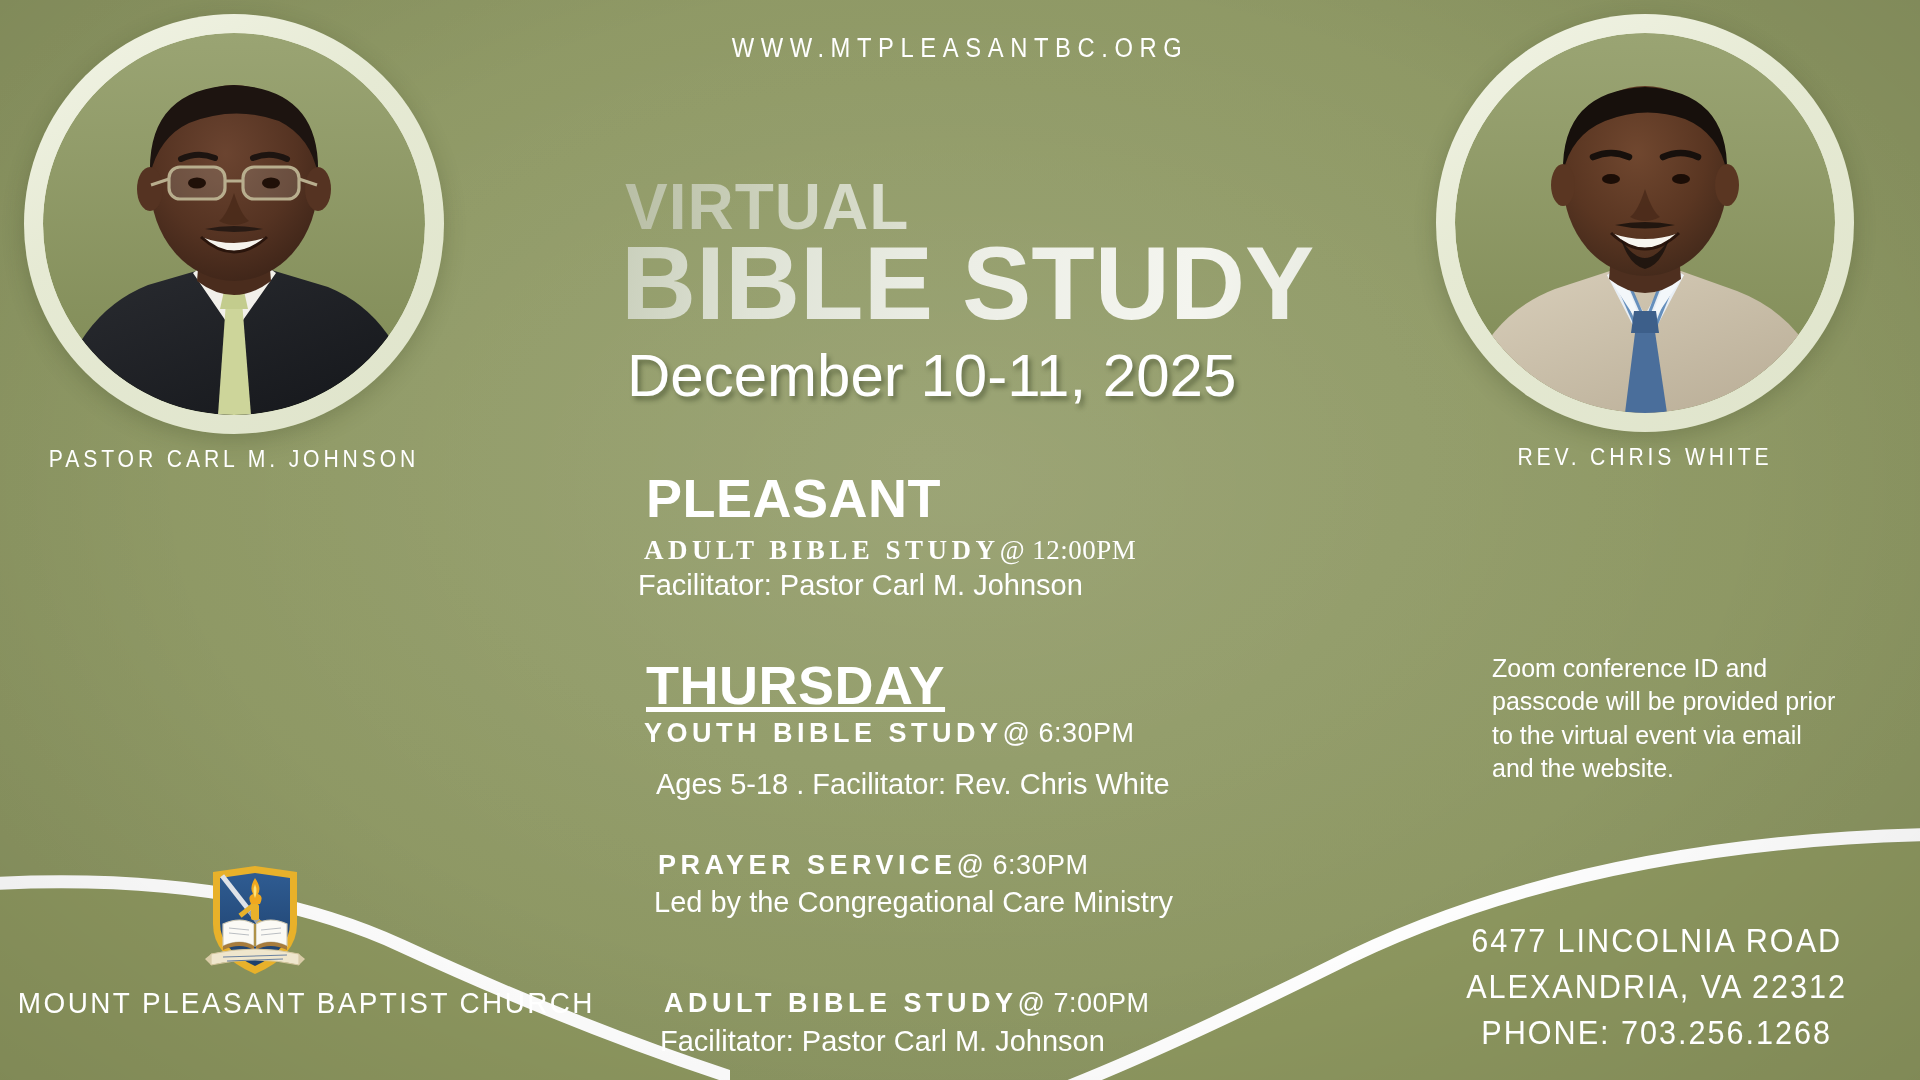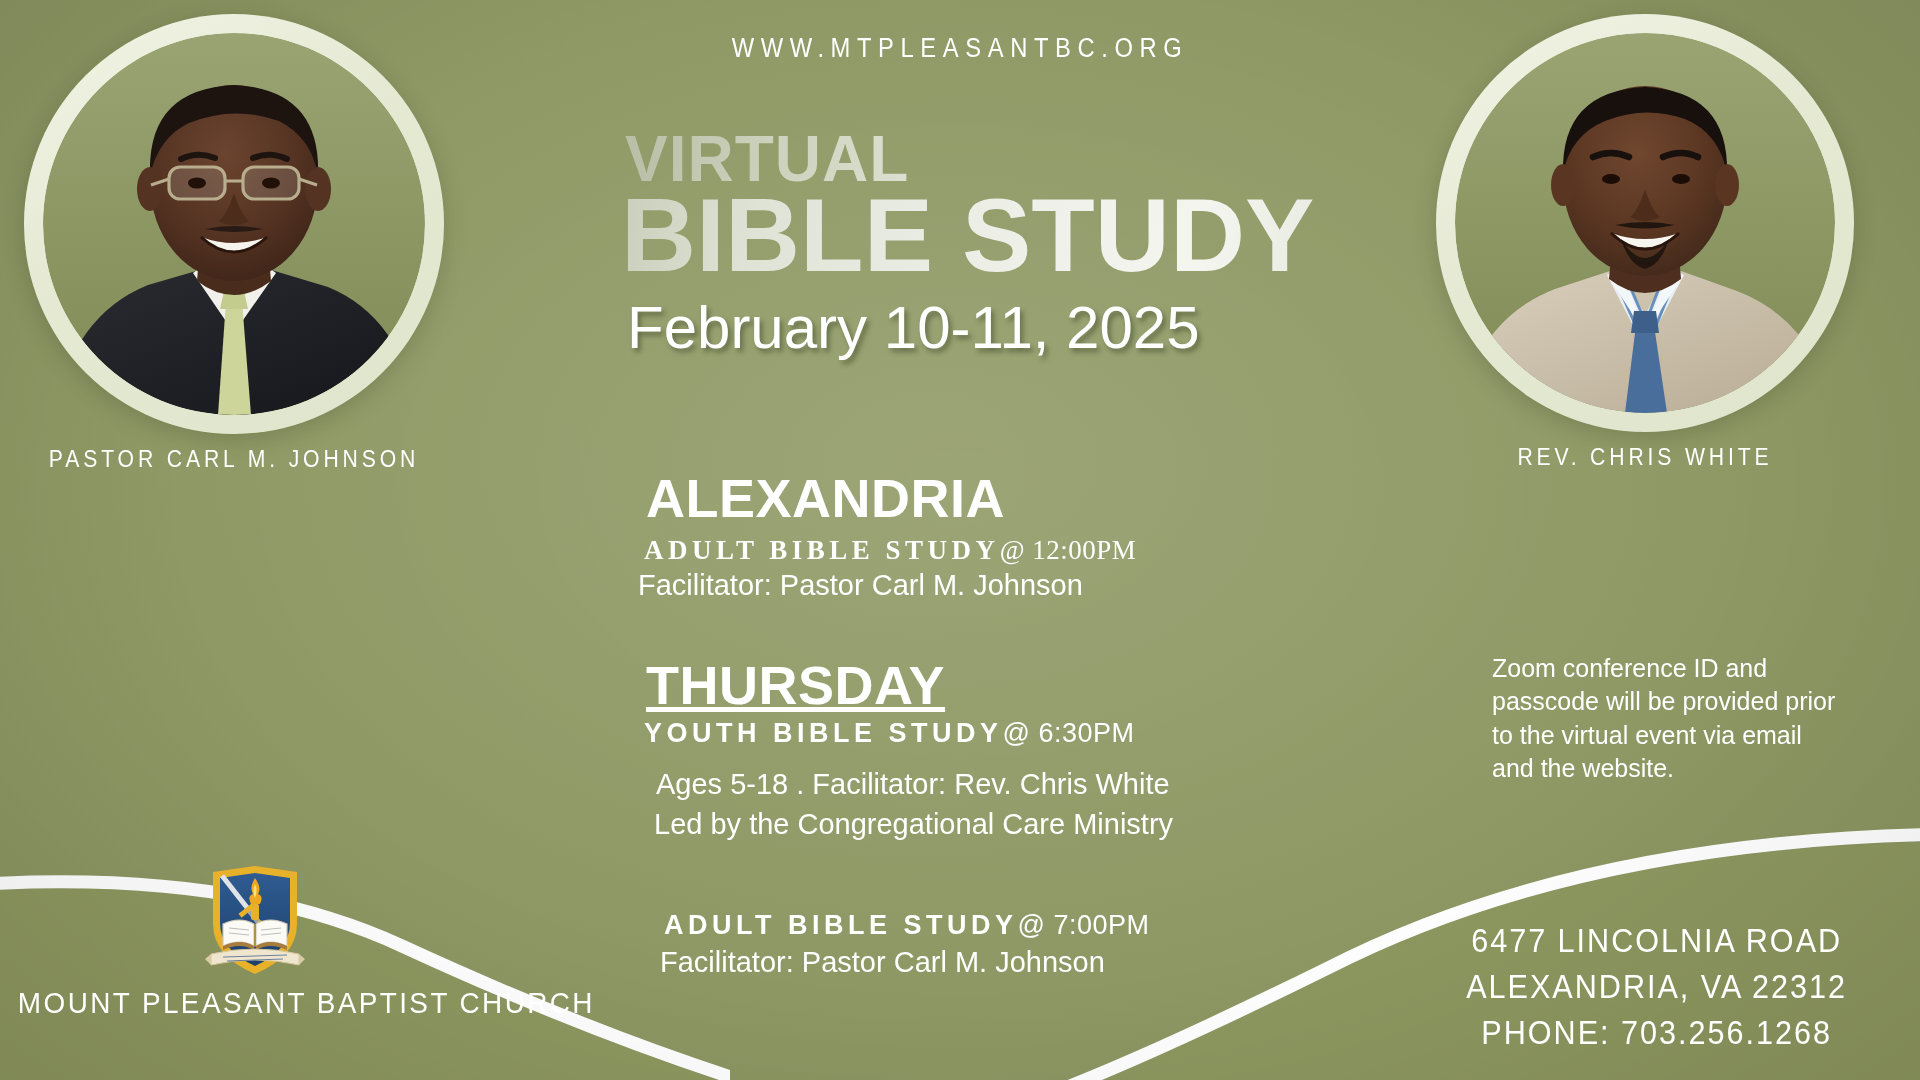--- a/index.html
+++ b/index.html
@@ -29,20 +29,21 @@
   }
 
   
   #headline{position:absolute;left:625px;top:130px;width:760px;}
   #virtual{
     font-size:64px;font-weight:700;letter-spacing:1px;line-height:0.92;
     background:linear-gradient(90deg,#b9bfa6 0%, #cfd4c0 22%, #e8ebe0 52%, #ffffff 80%);
     -webkit-background-clip:text;background-clip:text;color:transparent;
     -webkit-text-fill-color:transparent;
     font-family:"Liberation Sans",sans-serif;
+    margin-top:48px;
   }
   #bible-study{
     font-size:104px;font-weight:700;letter-spacing:0px;line-height:1.0;
     margin-top:-6px;margin-left:-4px;
     background:linear-gradient(100deg,#c9cfbb 0%, #dfe3d6 18%, #eceee6 45%, #f4f5ef 75%, #e4e7dc 100%);
     -webkit-background-clip:text;background-clip:text;color:transparent;
     -webkit-text-fill-color:transparent;
     text-shadow:none;
   }
   #date{
@@ -282,38 +283,41 @@
           </g>
         </svg>
       </div>
     </div>
     <div class="cap">REV. CHRIS WHITE</div>
   </div>
 
   <div id="headline">
     <div id="virtual">VIRTUAL</div>
     <div id="bible-study">BIBLE STUDY</div>
-    <div id="date">February 10-11, 2025</div>
+    <div id="date">December 10-11, 2025</div>
   </div>
 
   <div id="schedule">
 
-    <div class="day" id="wed-day">ALEXANDRIA</div>
+    <div class="day" id="wed-day">PLEASANT</div>
     <div class="evt-line" id="wed-evt">
       <span class="evt-name">ADULT BIBLE STUDY</span><span class="evt-time">@ 12:00PM</span>
     </div>
     <div class="evt-sub" id="wed-fac">Facilitator:  Pastor Carl M. Johnson</div>
 
     <div class="day" id="thu-day">THURSDAY</div>
 
     <div class="evt-line" id="thu-youth">
       <span class="evt-name">YOUTH BIBLE STUDY</span><span class="evt-time">@ 6:30PM</span>
     </div>
     <div class="evt-sub" id="thu-ages">Ages 5-18 . Facilitator: Rev. Chris White</div>
 
+    <div class="evt-line" id="thu-prayer">
+      <span class="evt-name">PRAYER SERVICE</span><span class="evt-time">@  6:30PM</span>
+    </div>
     <div class="evt-sub" id="thu-prayer-sub">Led by the  Congregational Care Ministry</div>
 
     <div class="evt-line" id="thu-adult">
       <span class="evt-name">ADULT BIBLE STUDY</span><span class="evt-time">@ 7:00PM</span>
     </div>
     <div class="evt-sub" id="thu-adult-sub">Facilitator:  Pastor Carl M. Johnson</div>
   </div>
 
   <div id="zoom-note">Zoom conference ID and passcode will be provided prior to the virtual event via email and the website.</div>
 

